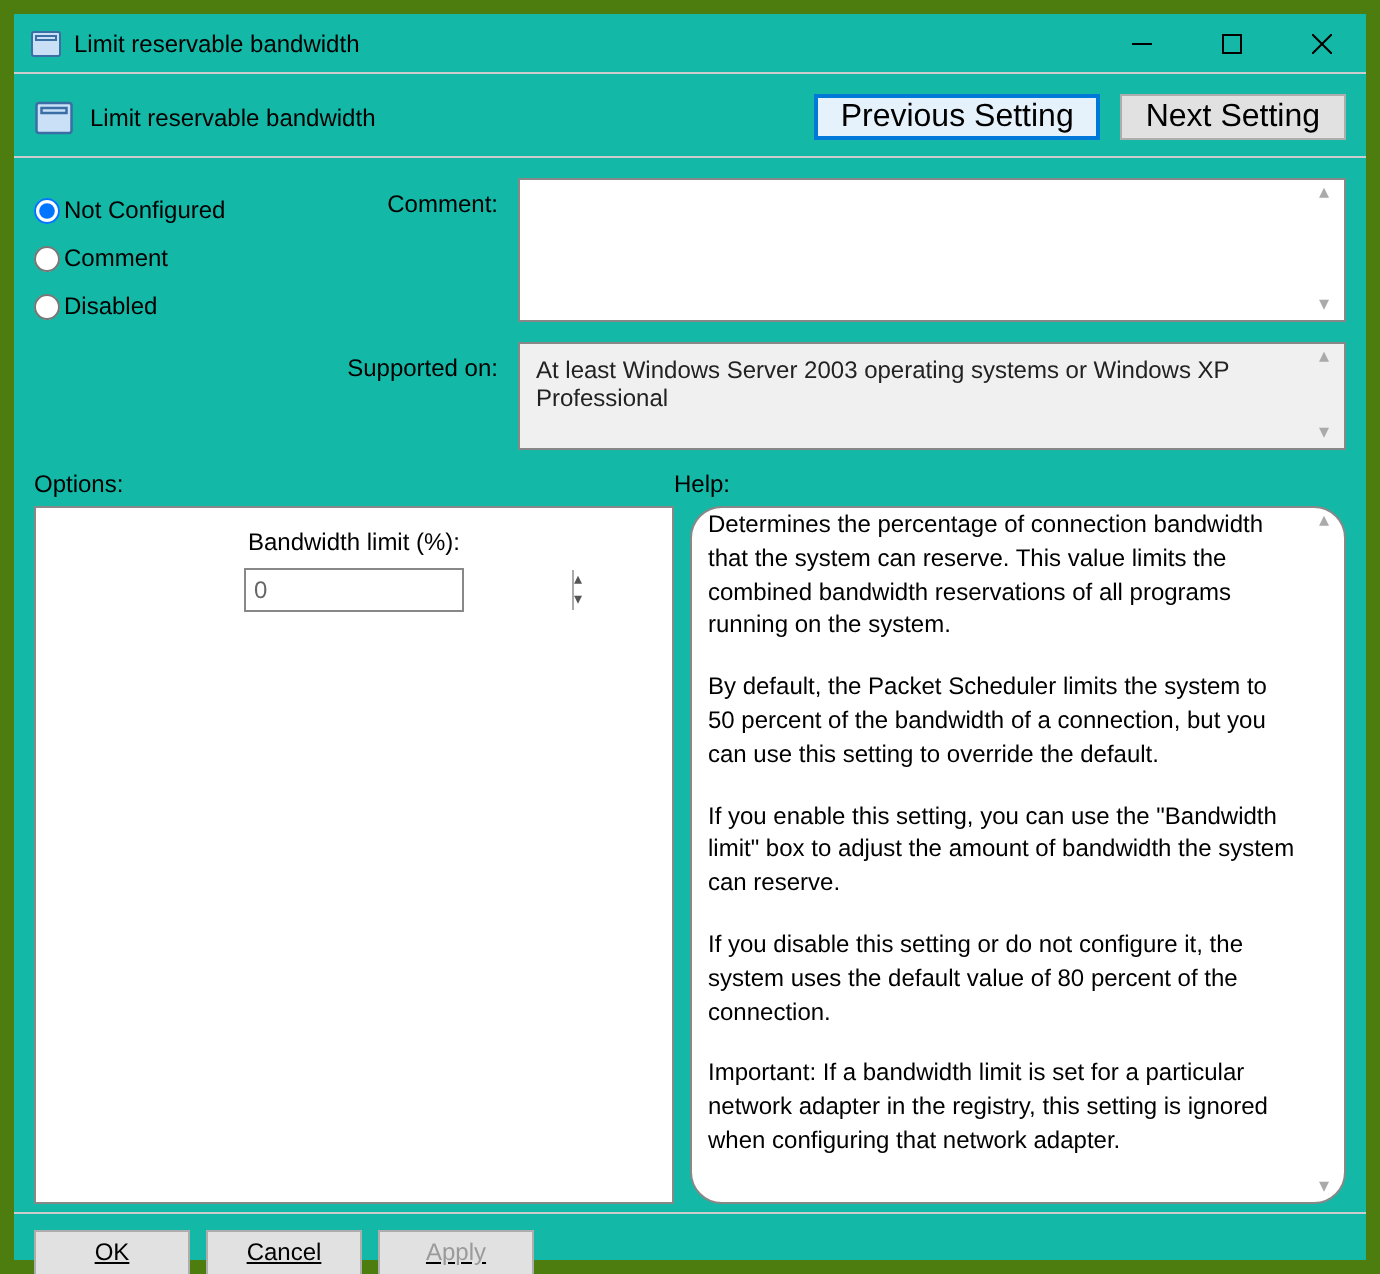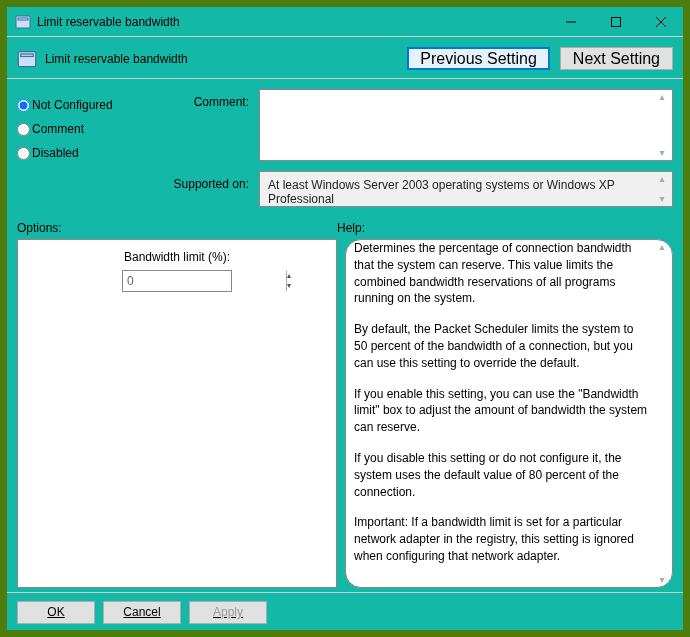--- a/index.html
+++ b/index.html
@@ -16,21 +16,21 @@
   .navbtn { height:23px; padding:0 12px; background:#e1e1e1; border:1px solid #adadad; margin-left:10px; font-size:16px; cursor:default; }
   .navbtn.sel { border:2px solid #0078d7; background:#e5f1fb; padding:0 11px; }
   .upper { display:flex; padding:10px; gap:10px; }
   .radiocol { width:130px; padding-top:4px; }
   .radio-row { display:flex; align-items:center; height:24px; gap:2px; }
   .radio-row input { margin:0; }
   .labelcol { width:92px; text-align:left; padding-top:4px; }
   .labelcol .lbl { height:24px; display:flex; align-items:flex-start; justify-content:flex-end; padding-top:2px; }
   .fieldcol { flex:1; display:flex; flex-direction:column; gap:10px; }
   .commentbox { position:relative; height:72px; border:1px solid #888; background:#fff; }
-  .supportbox { position:relative; height:36px; border:1px solid #888; background:#f0f0f0; padding:6px 22px 22px 8px; color:#222; }
+  .supportbox { position:relative; height:54px; border:1px solid #888; background:#f0f0f0; padding:6px 22px 22px 8px; color:#222; }
   .scrollstub { position:absolute; right:2px; top:2px; bottom:2px; width:16px; display:flex; flex-direction:column; justify-content:space-between; }
   .scrollstub span { color:#aaa; font-size:10px; line-height:1; text-align:center; }
   .section-labels { display:flex; padding:0 10px 4px 10px; }
   .section-labels .opts { width:320px; }
   .panels { flex:1; display:flex; gap:8px; padding:0 10px 4px 10px; min-height:0; }
   .panel { border:1px solid #888; background:#fff; }
   .panel.opts { width:320px; padding:10px; }
   .panel.help { flex:1; padding:0 22px 8px 8px; position:relative; overflow:hidden; line-height:1.4;border-radius:16px; }
   .panel.help p { margin:0 0 14px 0; }
   .optrow { display:flex; align-items:center; gap:6px;flex-direction:column; }

